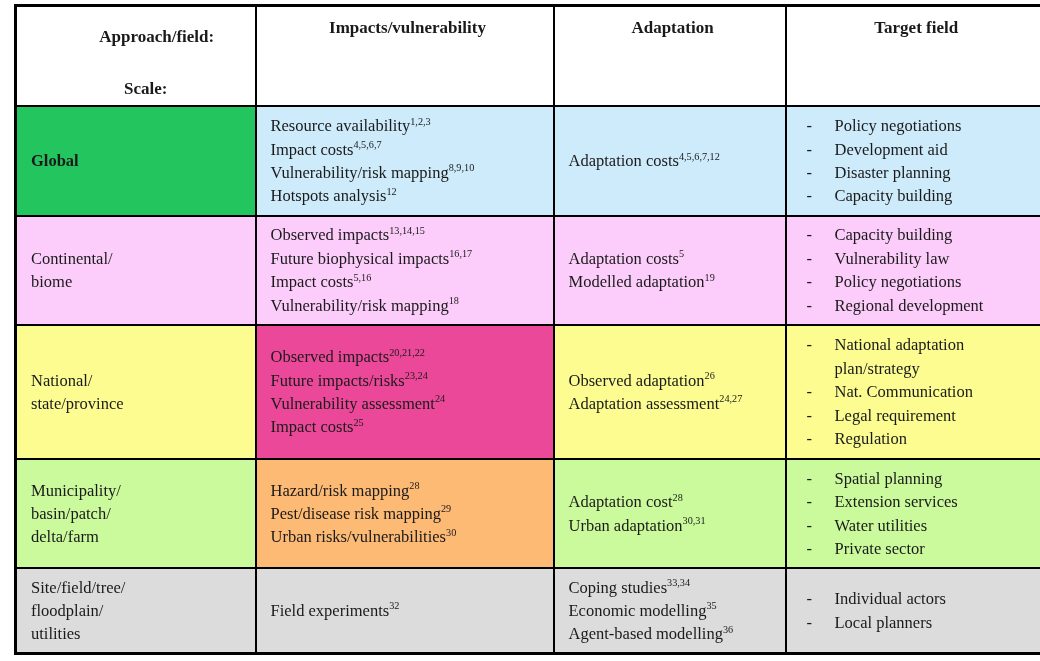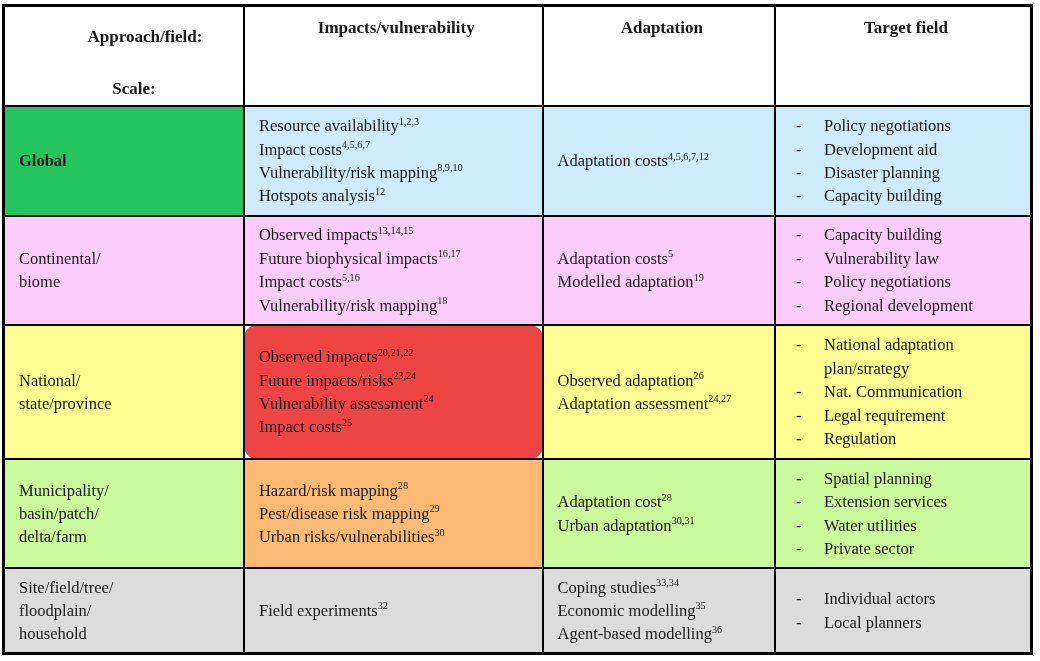--- a/index.html
+++ b/index.html
@@ -11,21 +11,21 @@
     width: 1040px;
     height: 661px;
     font-family: "Liberation Serif", "DejaVu Serif", serif;
     color: #1a1a1a;
     overflow: hidden;
   }
   #table-wrap {
     width: 1040px;
     height: 661px;
     box-sizing: border-box;
-    padding: 4px 7px 6px 2px;
+    padding: 4px 7px 6px 14px;
   }
   table.matrix {
     width: 100%;
     height: 100%;
     border-collapse: collapse;
     table-layout: fixed;
     border: 3px solid #000000;
   }
   table.matrix td {
     border: 2px solid #000000;
@@ -191,21 +191,21 @@
               <span class="dash">-</span>
               <span class="btext">Regional development</span>
             </div>
           </td>
         </tr>
         <tr>
           <td class="scale-cell" style="background: rgb(252, 252, 145);">
             <span class="scale-line">National/</span>
             <span class="scale-line">state/province</span>
           </td>
-          <td class="list-cell" style="background: #ef4444; border-radius: 13px;">
+          <td class="list-cell" style="background: #ec4899;">
             <span class="entry"><span>Observed impacts</span><sup>20,21,22</sup></span>
             <span class="entry"><span>Future impacts/risks</span><sup>23,24</sup></span>
             <span class="entry"><span>Vulnerability assessment</span><sup>24</sup></span>
             <span class="entry"><span>Impact costs</span><sup>25</sup></span>
           </td>
           <td class="list-cell" style="background: rgb(252, 252, 145);">
             <span class="entry"><span>Observed adaptation</span><sup>26</sup></span>
             <span class="entry"><span>Adaptation assessment</span><sup>24,27</sup></span>
           </td>
           <td class="target-cell" style="background: rgb(252, 252, 145);">
@@ -258,21 +258,21 @@
             <div class="bullet-row">
               <span class="dash">-</span>
               <span class="btext">Private sector</span>
             </div>
           </td>
         </tr>
         <tr>
           <td class="scale-cell" style="background: rgb(220, 220, 220);">
             <span class="scale-line">Site/field/tree/</span>
             <span class="scale-line">floodplain/</span>
-            <span class="scale-line">household</span>
+            <span class="scale-line">utilities</span>
           </td>
           <td class="list-cell" style="background: rgb(220, 220, 220);">
             <span class="entry"><span>Field experiments</span><sup>32</sup></span>
           </td>
           <td class="list-cell" style="background: rgb(220, 220, 220);">
             <span class="entry"><span>Coping studies</span><sup>33,34</sup></span>
             <span class="entry"><span>Economic modelling</span><sup>35</sup></span>
             <span class="entry"><span>Agent-based modelling</span><sup>36</sup></span>
           </td>
           <td class="target-cell" style="background: rgb(220, 220, 220);">

